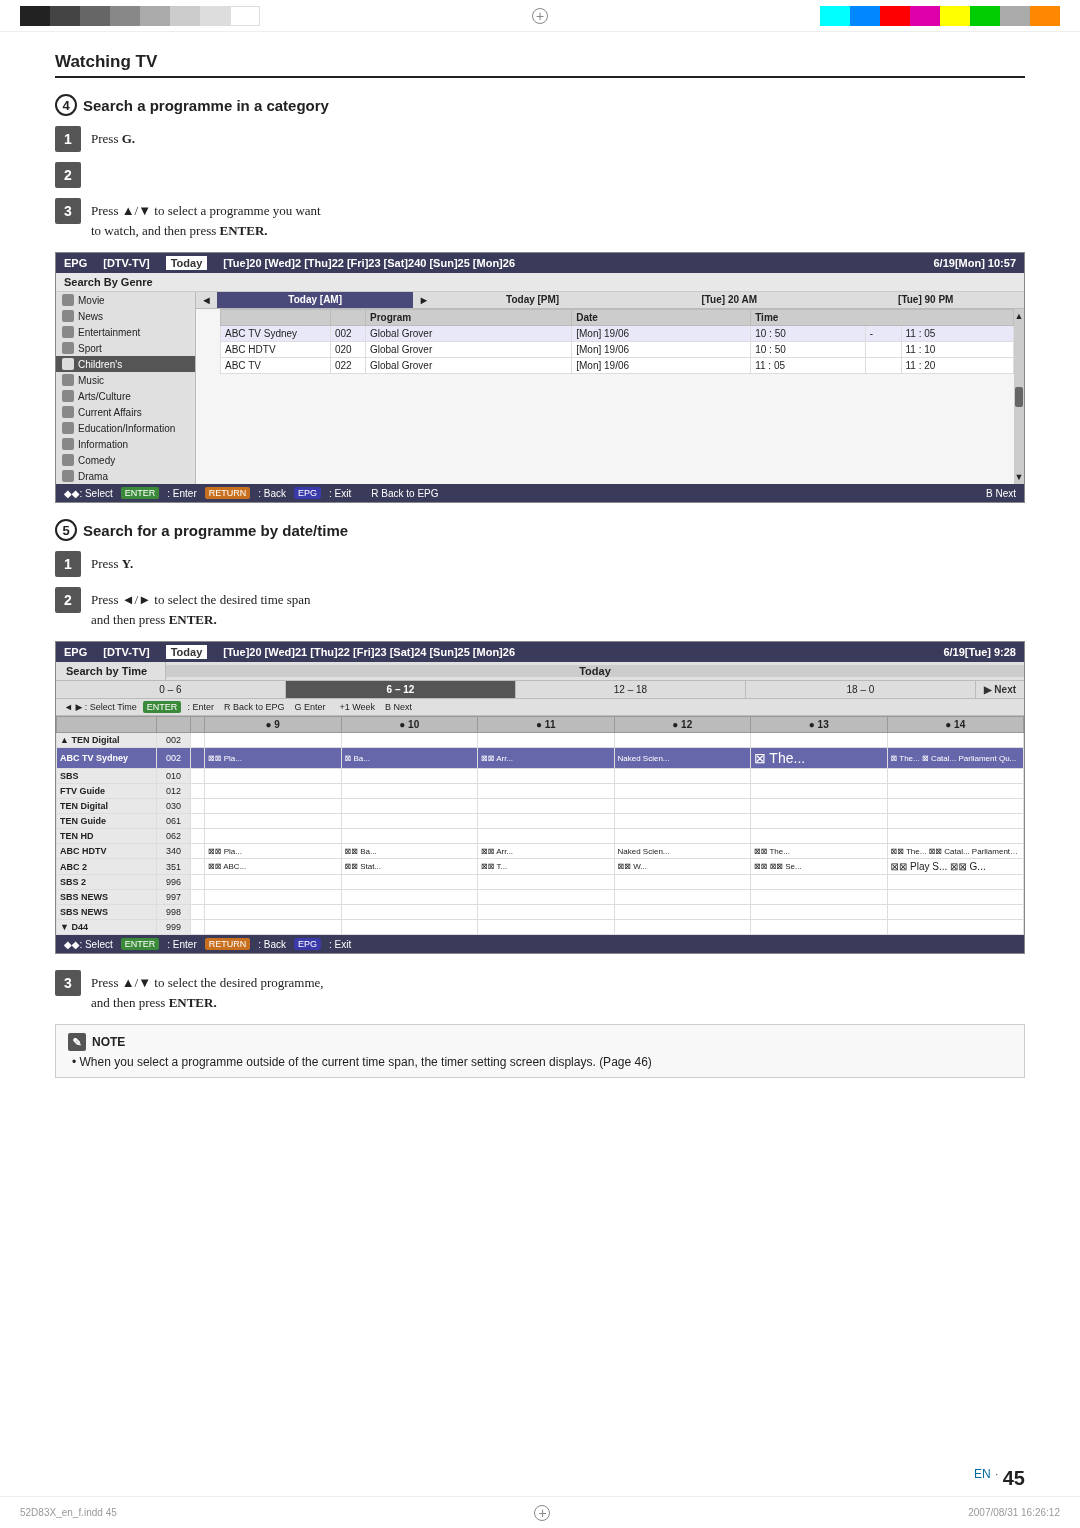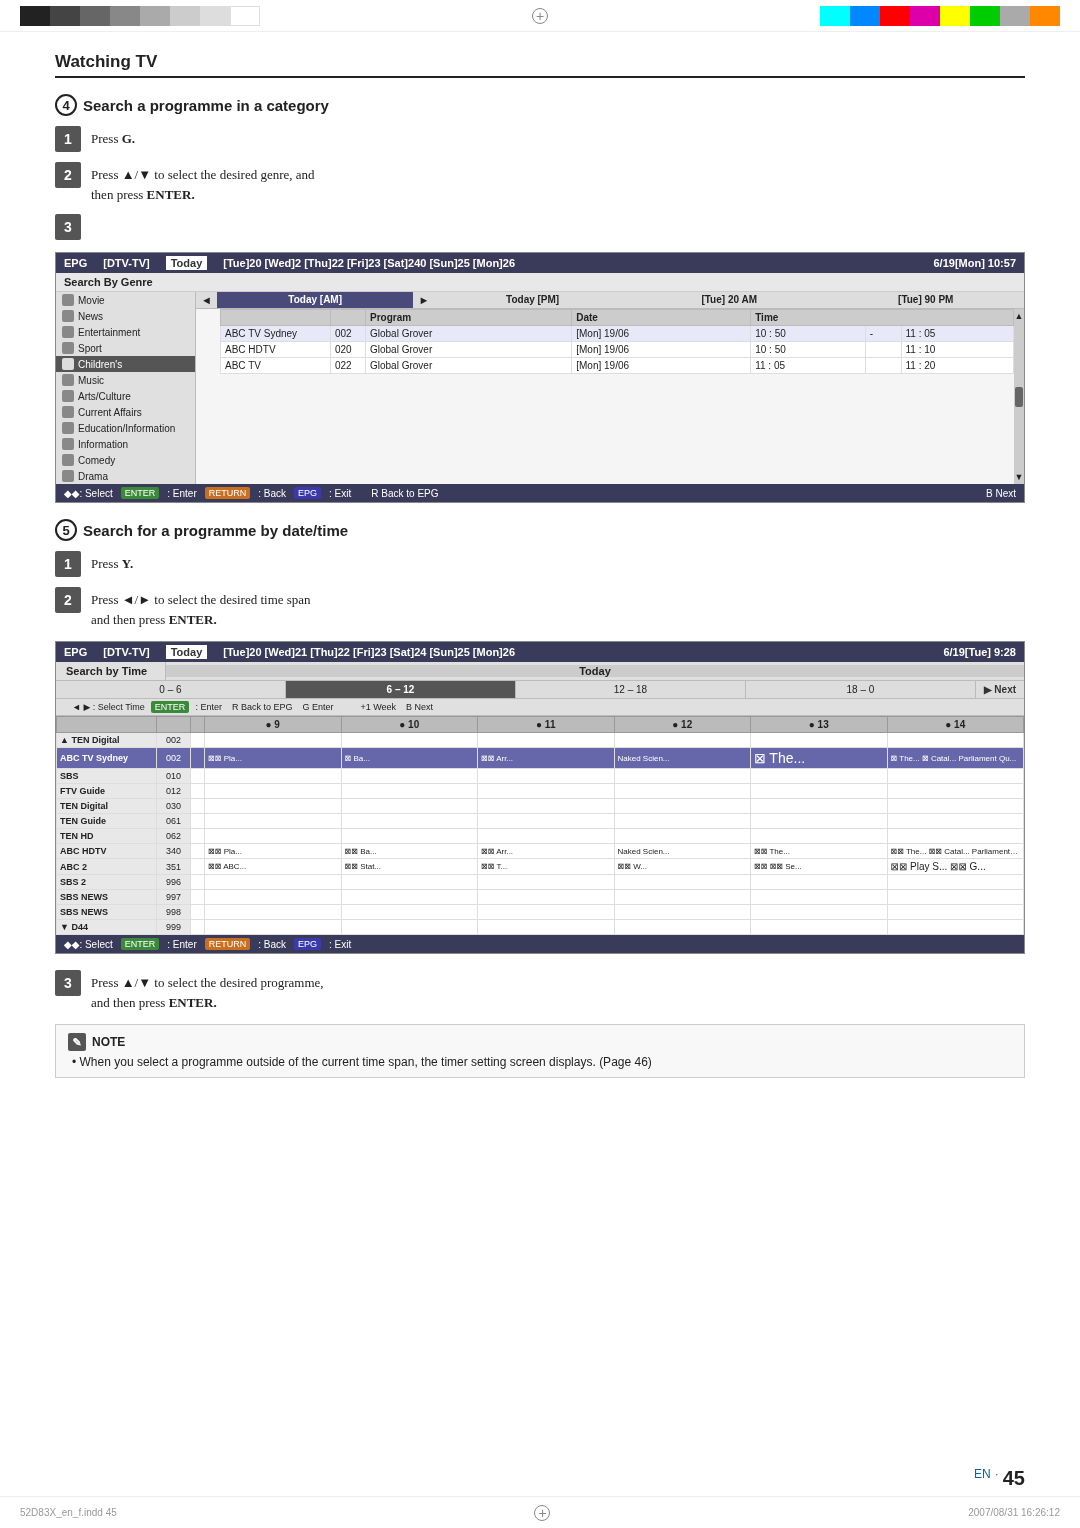--- a/index.html
+++ b/index.html
@@ -242,21 +242,21 @@
       padding: 3px 8px;
       font-weight: bold;
       font-size: 10px;
       color: #333;
     }
 
     .epg2-nav-row {
       background: #e0e0e0;
       display: flex;
       align-items: center;
-      padding: 2px 16px;
+      padding: 2px 8px;
       gap: 6px;
       font-size: 9px;
       border-bottom: 1px solid #bbb;
     }
 
     .epg2-channel-table {
       width: 100%;
       border-collapse: collapse;
       font-size: 10px;
     }
@@ -413,27 +413,27 @@
 
       <div class="step">
         <div class="step-num-box">1</div>
         <div class="step-text">
           <span>Press </span><span class="bold">G.</span>
         </div>
       </div>
 
       <div class="step">
         <div class="step-num-box">2</div>
-        <div class="step-text">
-          Press ▲/▼ to select the desired genre, and<br>then press <span class="bold">ENTER.</span>
-        </div>
       </div>
 
       <div class="step">
         <div class="step-num-box">3</div>
+        <div class="step-text">
+          Press ▲/▼ to select a programme you want<br>to watch, and then press <span class="bold">ENTER.</span>
+        </div>
       </div>
 
       <div class="epg-screen">
 
         <div class="epg-header">
           <span style="font-weight:bold;">EPG</span>
           <span>[DTV-TV]</span>
           <span style="background:#fff;color:#333;padding:1px 5px;">Today</span>
           <span>[Tue]20  [Wed]2  [Thu]22  [Fri]23  [Sat]240  [Sun]25  [Mon]26</span>
           <span style="margin-left:auto;">6/19[Mon] 10:57</span>
@@ -615,21 +615,21 @@
           <div class="time-filter-cell">18 – 0</div>
           <div class="time-filter-next">▶ Next</div>
         </div>
 
         <div class="epg2-nav-row">
           <span>◄ ▶ : Select Time</span>
           <span class="epg-footer-btn green" style="font-size:9px;">ENTER</span>
           <span>: Enter</span>
           <span style="margin-left:4px;">R  Back to EPG</span>
           <span style="margin-left:4px;">G  Enter</span>
-          <span style="margin-left:21px;">  +1 Week</span>
+          <span style="margin-left:8px;">  +1 Week</span>
           <span style="margin-left:4px;">B  Next</span>
         </div>
 
         <div style="overflow:hidden;">
           <table class="epg2-channel-table" style="table-layout:fixed; width:100%;">
             <colgroup>
               <col style="width:100px;">
               <col style="width:34px;">
               <col style="width:14px;">
               <col>

